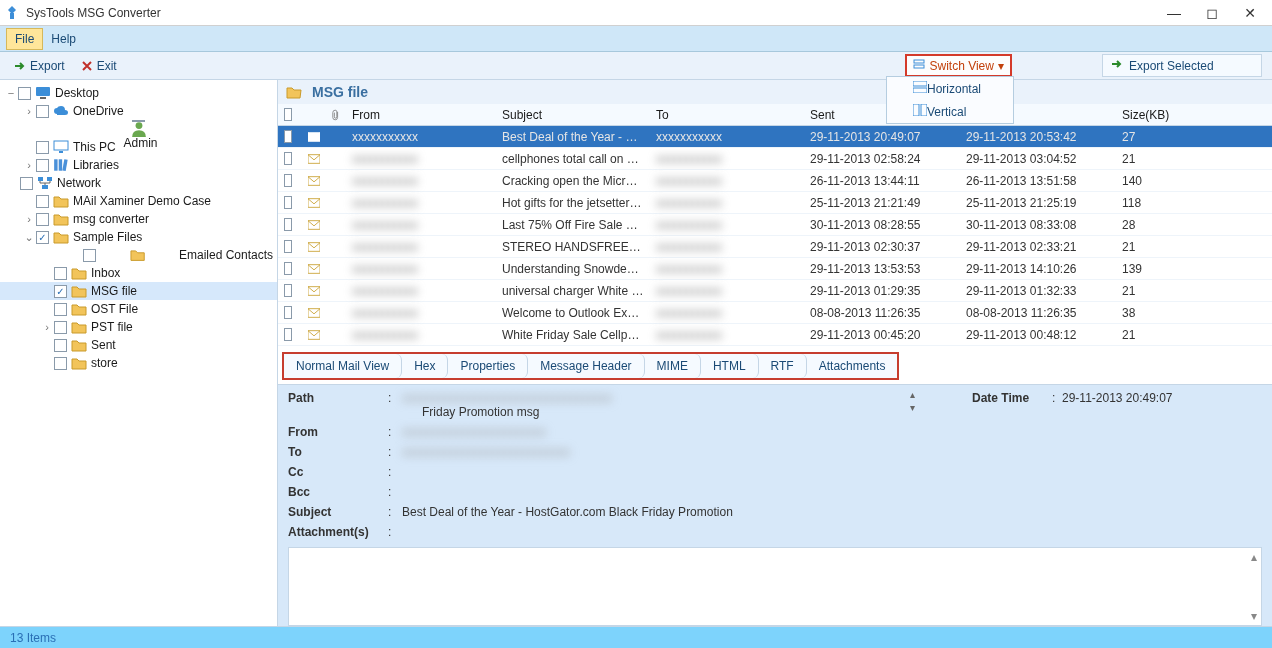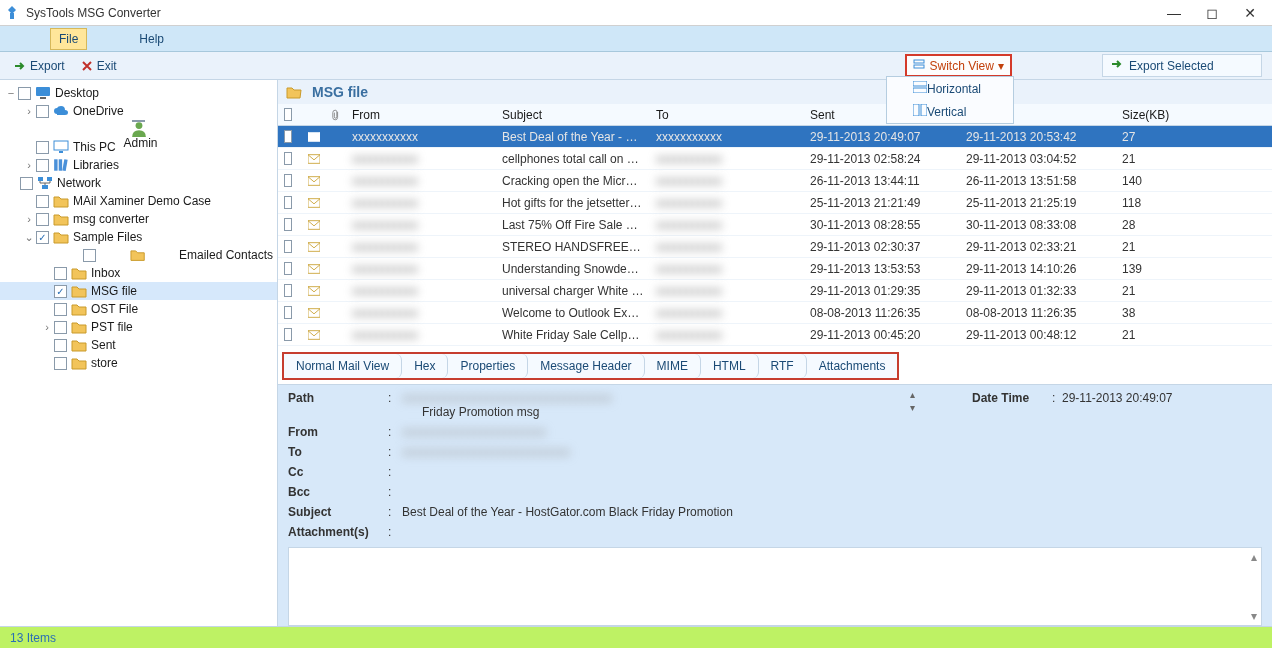--- a/index.html
+++ b/index.html
@@ -7,21 +7,21 @@
 
 
 .title-bar { height: 26px; display: flex; align-items: center; padding: 0 4px; border-bottom: 1px solid #d0d0d0; }
 .title-bar .logo { width: 16px; height: 16px; margin-right: 6px; }
 .title-bar .title { font-size: 12px; color: #333; flex: 1; }
 .win-controls { display: flex; gap: 2px; }
 .win-btn { width: 36px; height: 20px; display: flex; align-items: center; justify-content: center; font-size: 14px; cursor: default; }
 
 
 .menu-bar { height: 26px; background: #cfe7f8; display: flex; align-items: center; padding: 0 6px; border-bottom: 1px solid #a7c8dc; }
-.menu-item { padding: 3px 8px; cursor: default; font-size: 12px; color: #1a4a75; margin-left: 44px; }
+.menu-item { padding: 3px 8px; cursor: default; font-size: 12px; color: #1a4a75; }
 .menu-item.hl { background: #ffe69a; border: 1px solid #d6b85a; }
 
 
 .toolbar { height: 28px; background: #eaf2fb; display: flex; align-items: center; padding: 0 6px; position: relative; border-bottom: 1px solid #c5d6e6; }
 .tbtn { display: flex; align-items: center; gap: 4px; padding: 2px 8px; cursor: default; color: #1a4a75; }
 .tbtn .ic { width: 12px; height: 12px; display: inline-block; }
 .switch-view { position: absolute; right: 260px; top: 2px; display: flex; align-items: center; gap: 4px; padding: 2px 6px; border: 2px solid #d43a2a; background: #fdfdfd; color: #c2410c; }
 .switch-dd { position: absolute; right: 258px; top: 24px; width: 128px; background: #fafcff; border: 1px solid #b5cde0; z-index: 10; }
 .switch-dd div { padding: 4px 26px; display: flex; align-items: center; gap: 0; color: #1a4a75; cursor: default; }
 .export-selected { position: absolute; right: 10px; top: 2px; width: 160px; padding: 3px 8px; display: flex; align-items: center; gap: 6px; color: #1a4a75; border: 1px solid #c5d6e6; background: #f5faff; }
@@ -73,21 +73,21 @@
 
 .detail { flex: 1; margin-top: 4px; border-top: 1px solid #c5d6e6; background: #d7e8f9; padding: 6px 10px 0 10px; position: relative; overflow: hidden; display:flex; flex-direction:column; }
 .detail-grid { display: grid; grid-template-columns: 100px 14px 1fr 80px 10px 200px; row-gap: 6px; font-size: 12px; }
 .detail-grid .k { font-weight: bold; }
 .scroll-ud { position: absolute; right: 348px; top: 4px; width: 14px; display:flex; flex-direction:column; gap:2px;}
 .scroll-ud span { font-size: 10px; color: #666; cursor:default;}
 .d-blur { filter: blur(5px); color:#999; }
 .body-area { flex:1; background:#fff; border:1px solid #c5d6e6; margin-top:8px; position:relative;}
 .body-area .sb { position:absolute; right:0; bottom:2px; top:2px; width:14px; display:flex; flex-direction:column; justify-content:space-between; align-items:center; color:#888;}
 
-.status { height: 22px; background: #bef264; border-top: 1px solid #c5d6e6; display: flex; align-items: center; padding: 0 10px; color: #2a6fb5; font-size: 12px; }
+.status { height: 22px; background: #7dd3fc; border-top: 1px solid #c5d6e6; display: flex; align-items: center; padding: 0 10px; color: #2a6fb5; font-size: 12px; }
 </style>
 </head>
 <body>
 
 <div class="title-bar">
   <span class="logo">
     <svg viewBox="0 0 16 16">
         <path d="M8 1 L4 5 L8 9 L12 5 Z" fill="#3c8ed8"></path>
         <rect x="6" y="8" width="4" height="6" fill="#3c8ed8"></rect>
       </svg>

